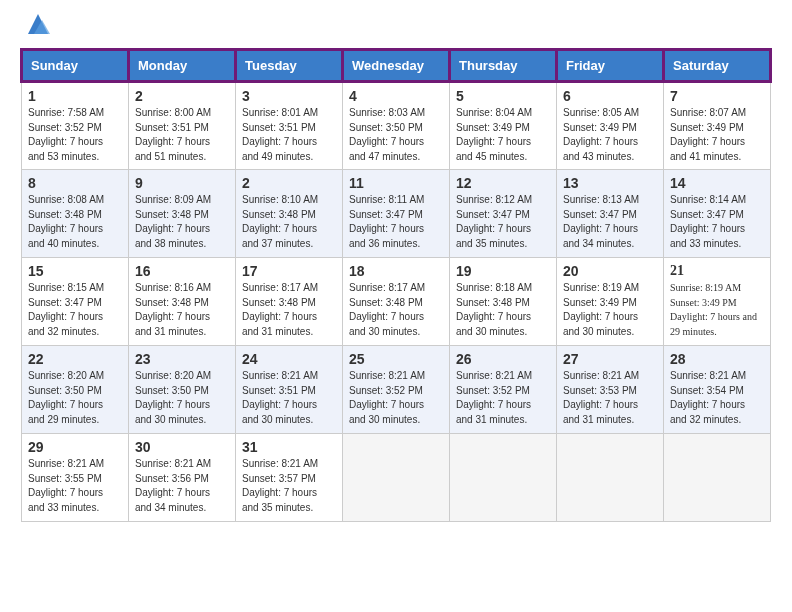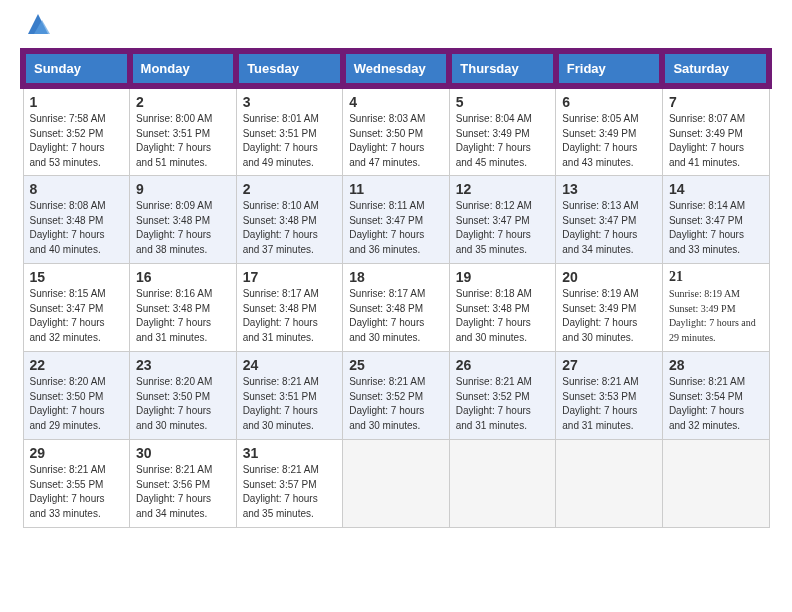--- a/index.html
+++ b/index.html
@@ -61,21 +61,21 @@
       border-collapse: collapse;
       table-layout: fixed;
     }
     th {
       background-color: #3a7dc9;
       color: #fff;
       font-size: 13px;
       font-weight: bold;
       text-align: left;
       padding: 7px 8px;
-      border: 6px solid #701a75;
+      border: 3px solid #701a75;
     }
     td {
       border: 1px solid #ccc;
       vertical-align: top;
       padding: 5px 6px;
       font-size: 10.5px;
       color: #333;
       background: #fff;
       height: 88px;
     }

